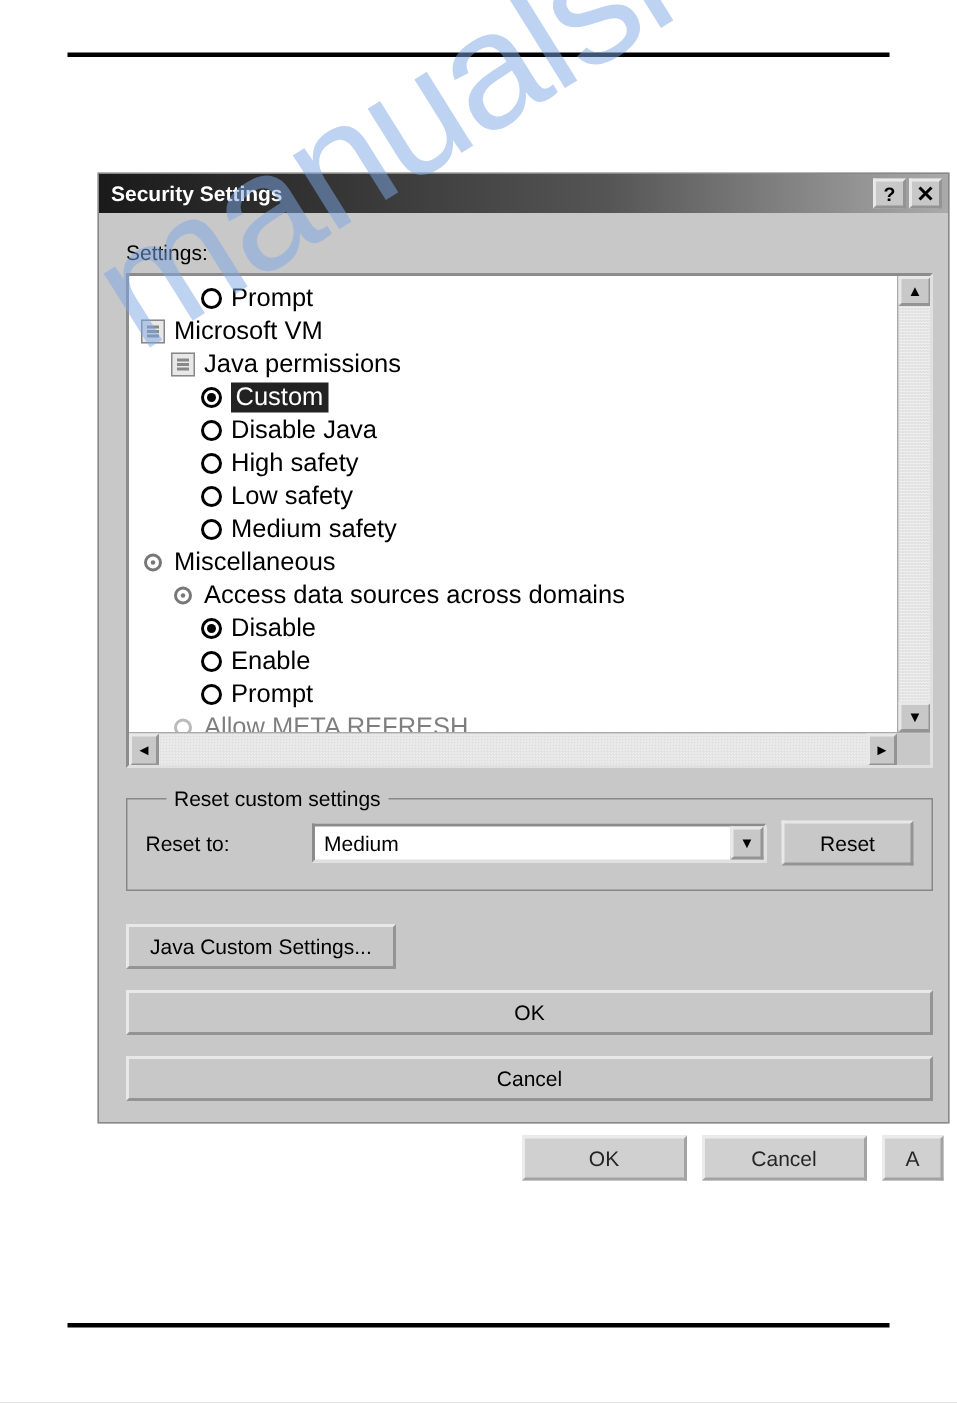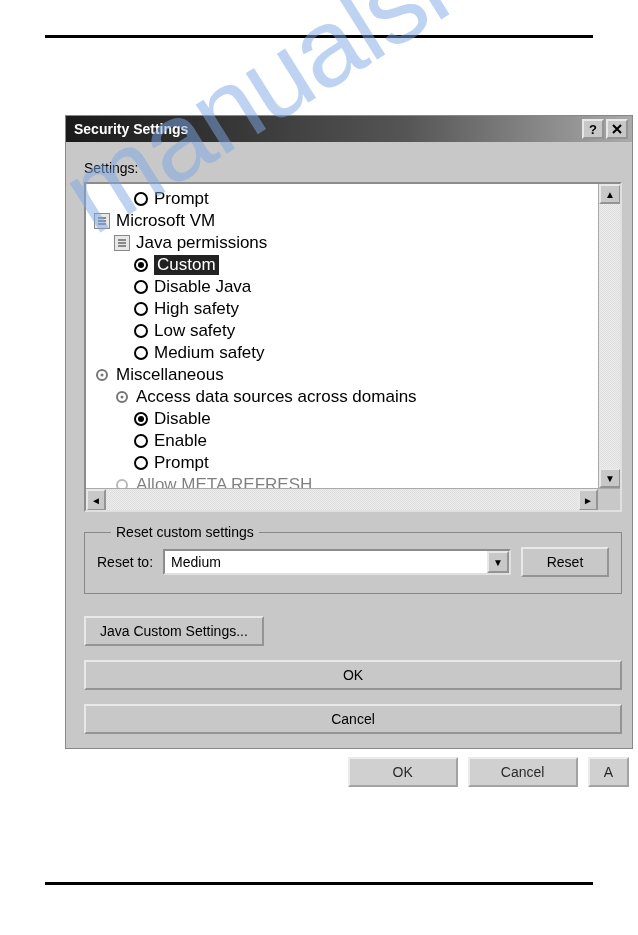--- a/index.html
+++ b/index.html
@@ -32,21 +32,21 @@
 .scroll-btn { width: 22px; height: 20px; background: #c8c8c8; border: 2px outset #e8e8e8; display: flex; align-items: center; justify-content: center; font-size: 10px; }
 .vscroll .scroll-btn:last-child { position: absolute; bottom: 0; }
 .hscroll { position: absolute; left: 0; right: 0; bottom: 0; height: 22px; background: repeating-conic-gradient(#ddd 0% 25%, #eee 0% 50%) 0 0/2px 2px; border-top: 1px solid #aaa; display: flex; }
 .hscroll .scroll-btn { width: 20px; height: 22px; }
 .hscroll-spacer { flex: 1; }
 .hscroll-corner { width: 22px; height: 22px; background: #c8c8c8; }
 .fieldset { border: 1px solid #888; margin-top: 20px; padding: 14px 12px 16px 12px; position: relative; }
 .fieldset-legend { position: absolute; top: -9px; left: 26px; background: #c8c8c8; padding: 0 5px; font-size: 14px; }
 .reset-row { display: flex; align-items: center; gap: 10px; }
 .reset-label { font-size: 14px; }
-.combo { flex: 1; height: 26px; background: #fff; border: 2px inset #e0e0e0; display: flex; align-items: center; padding-left: 6px; font-size: 14px; position: relative; }
+.combo { flex: 1; height: 26px; background: #fff; border: 2px inset #e0e0e0; display: flex; align-items: center; padding-left: 6px; font-size: 14px; position: relative; margin-left: 45px; }
 .combo-btn { position: absolute; right: 0; top: 0; bottom: 0; width: 22px; background: #c8c8c8; border: 2px outset #e8e8e8; display: flex; align-items: center; justify-content: center; font-size: 10px; }
 .btn { height: 30px; background: #c8c8c8; border: 2px outset #e8e8e8; font-size: 14px; display: inline-flex; align-items: center; justify-content: center; cursor: pointer; padding: 0 14px; min-width: 88px; }
 .btn-row { display: flex; justify-content: flex-end; gap: 14px; margin-top: 22px; flex-direction: column; }
 .btn-row .btn:first-child { margin-right: auto; min-width: 168px; }
 .parent-btns { display: flex; gap: 10px; justify-content: flex-end; margin: 8px 4px 0 0; opacity: 0.85; }
 .parent-btns .btn { min-width: 110px; }
 </style>
 </head>
 <body>
 

